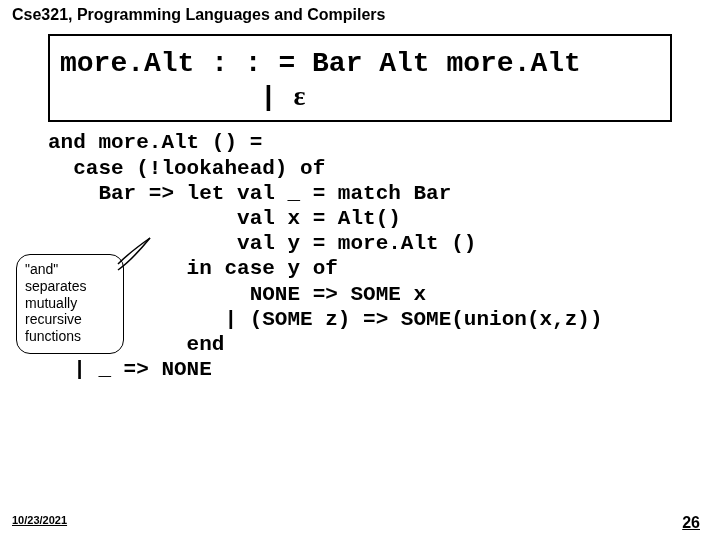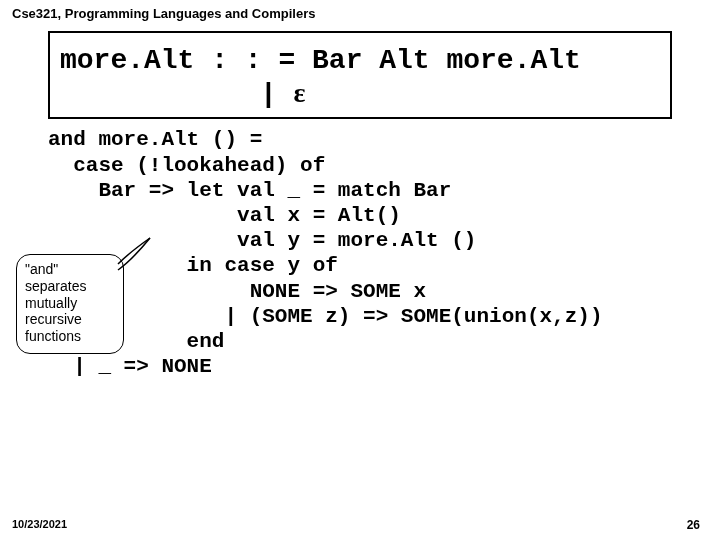--- a/index.html
+++ b/index.html
@@ -5,21 +5,21 @@
     * { margin: 0; padding: 0; box-sizing: border-box; }
     body {
       width: 720px;
       height: 540px;
       background: #fff;
       font-family: Arial, sans-serif;
       position: relative;
       overflow: hidden;
     }
     .header {
-      font-size: 13px;
+      font-size: 16px;
       font-weight: bold;
       padding: 6px 0 0 12px;
     }
     .grammar-box {
       border: 2px solid #000;
       margin: 10px 48px 8px 48px;
       padding: 12px 10px 6px 10px;
       font-family: "Courier New", monospace;
       font-size: 28px;
       font-weight: bold;
@@ -56,22 +56,23 @@
     }
     .footer {
       position: absolute;
       bottom: 8px;
       left: 12px;
       right: 20px;
       font-size: 11px;
       font-weight: bold;
       display: flex;
       justify-content: space-between;
+      text-decoration: underline;
     }
-    .page-num { font-size: 12px; }
+    .page-num { font-size: 16px; }
     .tail-svg {
       position: absolute;
       left: 110px;
       top: 234px;
       z-index: 3;
     }
   </style>
 </head>
 <body>
 

